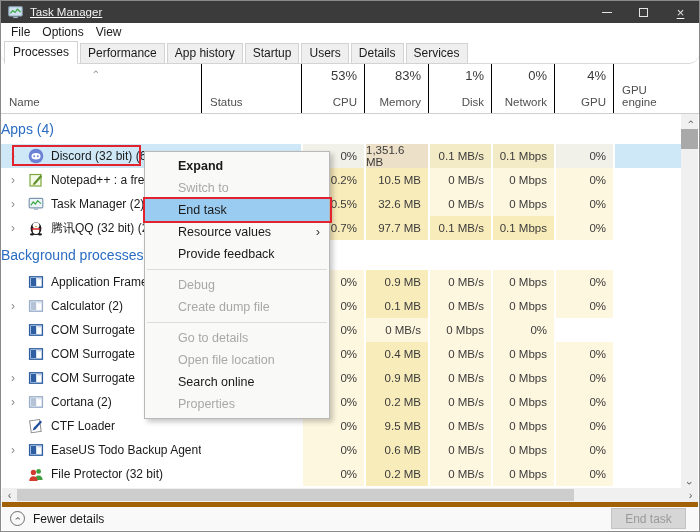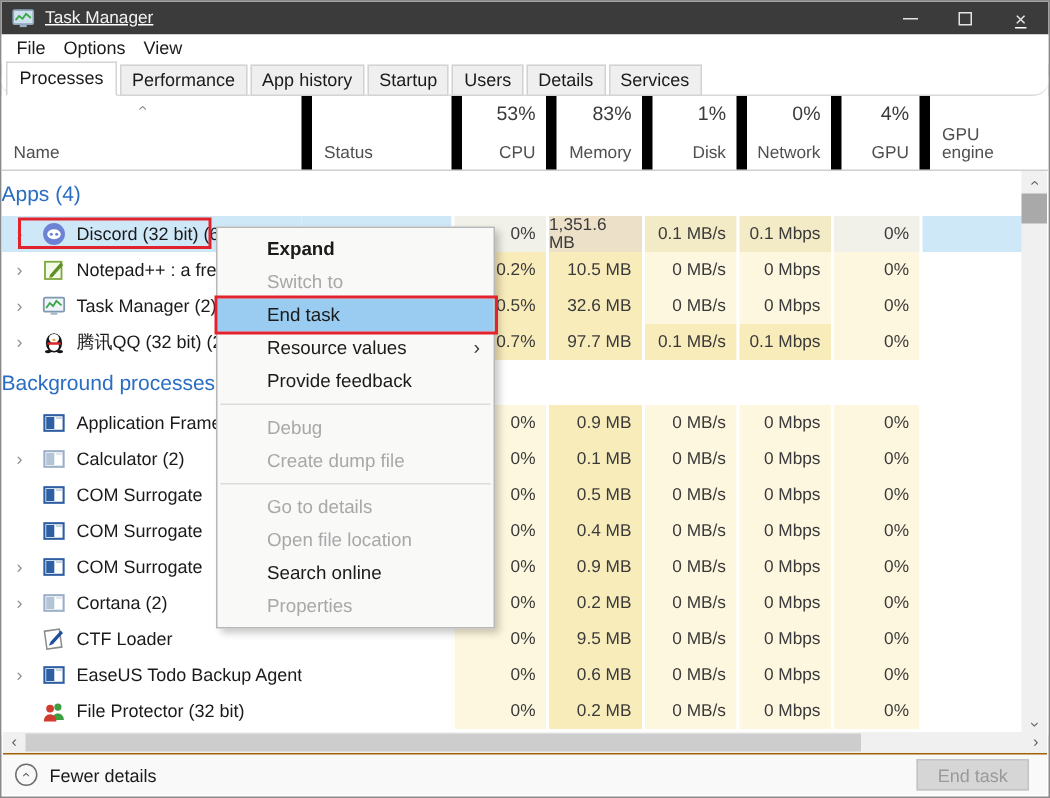--- a/index.html
+++ b/index.html
@@ -20,21 +20,21 @@
   
   .menubar{height:20px;display:flex;align-items:flex-start;padding-left:4px;background:#fff;}
   .mb-item{font-size:12px;color:#1a1a1a;padding:2px 6px;}
   
   .tabstrip{height:21px;display:flex;align-items:flex-end;padding:2px 0 0 3px;border-bottom:1px solid #d9d9d9;background:#fff;border-radius:10px;}
   .tab{background:#efefef;border:1px solid #d3d3d3;padding:2px 7px 3px;margin-right:2px;font-size:12px;color:#1a1a1a;position:relative;bottom:-1px;white-space:nowrap;}
   .tab.active{background:#fff;border-bottom-color:#fff;padding:3px 8px 4px;z-index:2;}
   
   .grid{display:grid;grid-template-columns:200px 100px 63px 64px 63px 63px 59px 70px;}
   .header-row{height:50px;border-bottom:1px solid #cfcfcf;position:relative;background:#fff;}
-  .hcell{border-left:7px solid #000000;position:relative;font-size:11.5px;color:#4f4f4f;}
+  .hcell{border-left:1px solid #000000;position:relative;font-size:11.5px;color:#4f4f4f;}
   .hcell.first{border-left:none;}
   .hcell .lbl{position:absolute;left:8px;bottom:5px;}
   .usage-col{display:flex;flex-direction:column;justify-content:space-between;align-items:flex-end;padding:4px 7px 5px;}
   .usage-total{font-size:13px;color:#3a3a3a;}
   .usage-label{font-size:11.5px;color:#4f4f4f;}
   .sort-caret{position:absolute;left:92px;top:2px;color:#8c8c8c;font-size:11px;display:inline-block;transform:rotate(-90deg);}
   
   .rows{height:376px;overflow:hidden;background:#fff;position:relative;}
   .group-header{height:30px;display:flex;align-items:center;font-size:14px;color:var(--accent-blue-text);}
   .row{height:24px;align-items:stretch;position:relative;}
@@ -68,21 +68,21 @@
   .vscroll .arr span{display:inline-block;font-size:11px;}
   .arr-up span{transform:rotate(-90deg);}
   .arr-down span{transform:rotate(90deg);}
   .vthumb{position:absolute;top:15px;left:0;width:17px;height:20px;background:#a9a9a9;}
   .vscroll .arr-down{position:absolute;bottom:0;left:0;width:17px;}
   .hscroll{position:absolute;left:1px;right:1px;bottom:29px;height:14px;background:#f0f0f0;z-index:4;display:flex;align-items:center;}
   .hscroll .arr{width:15px;text-align:center;color:#5f5f5f;font-size:11px;flex:none;}
   .hthumb{position:absolute;left:15px;top:1px;bottom:1px;width:557px;background:#cdcdcd;}
   .hscroll .arr-right{position:absolute;right:0;}
   
-  .statusbar{position:absolute;left:1px;right:1px;bottom:1px;height:28px;border-top:1px solid #a16207;background:#f9f9f9;display:flex;align-items:center;padding:0 8px;z-index:5;}
+  .statusbar{position:absolute;left:1px;right:1px;bottom:1px;height:28px;border-top:5px solid #a16207;background:#f9f9f9;display:flex;align-items:center;padding:0 8px;z-index:5;}
   .fewer{display:flex;align-items:center;gap:8px;}
   .circ{width:15px;height:15px;border:1px solid #6e6e6e;border-radius:50%;display:flex;align-items:center;justify-content:center;color:#555;}
   .circ span{display:inline-block;font-size:10px;transform:rotate(-90deg);}
   .fewer-label{font-size:12px;color:#1a1a1a;}
   .endtask-btn{margin-left:auto;width:75px;height:21px;background:#d6d6d6;border:1px solid #c3c3c3;color:#9a9a9a;font-size:12px;font-family:"Liberation Sans",sans-serif;margin-right:4px;}
 </style>
 </head>
 <body>
 
 <div class="window">
@@ -294,21 +294,20 @@
             <svg viewBox="0 0 16 16" width="16" height="16">
               <rect x="1.6" y="2.8" width="12.8" height="10.4" fill="#fff" stroke="#2f5fa3" stroke-width="1.4"></rect>
               <rect x="2.8" y="4" width="5.4" height="8" fill="#2f5fa3"></rect>
               <rect x="9.4" y="4" width="3.8" height="1.4" fill="#c8d4e4"></rect>
             </svg>
           </span>
           <span class="pname">COM Surrogate</span>
         </div>
         <div class="cell st"></div>
         <div class="cell h-p">0%</div>
-        <div class="cell h-l">0.5 MB</div>
         <div class="cell h-p">0 MB/s</div>
         <div class="cell h-p">0 Mbps</div>
         <div class="cell h-p">0%</div>
         <div class="cell h-w"></div>
       </div>
       <div class="row grid">
         <div class="ncol">
           <span class="chev"></span>
           <span class="picon">
             <svg viewBox="0 0 16 16" width="16" height="16">

